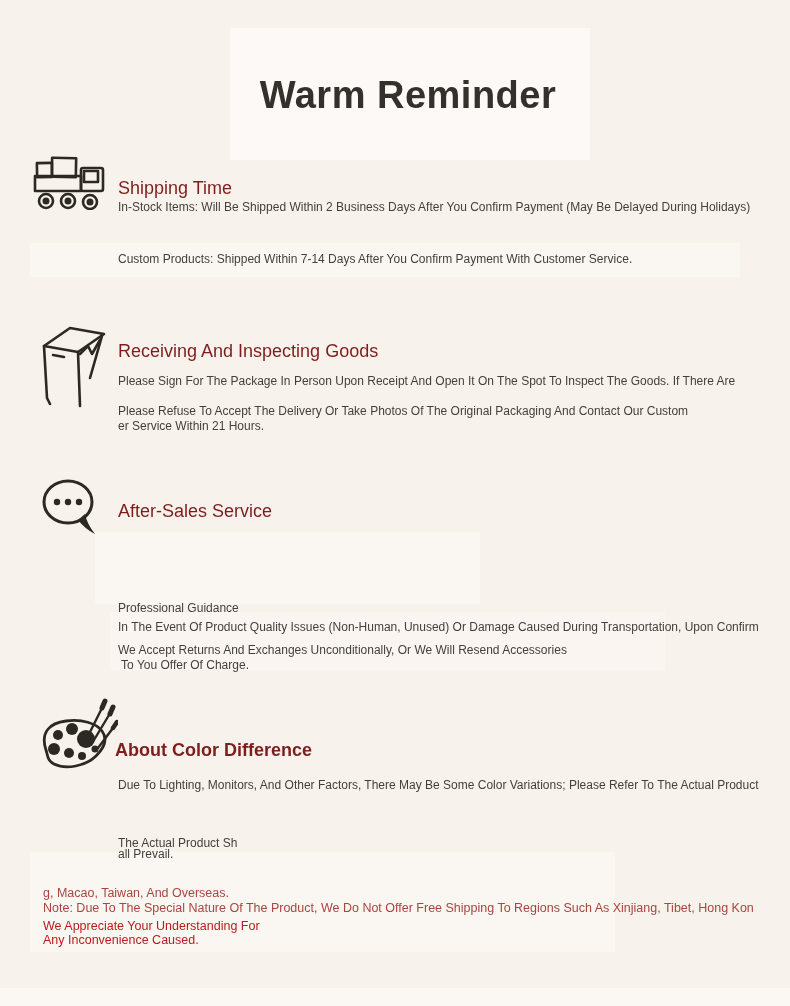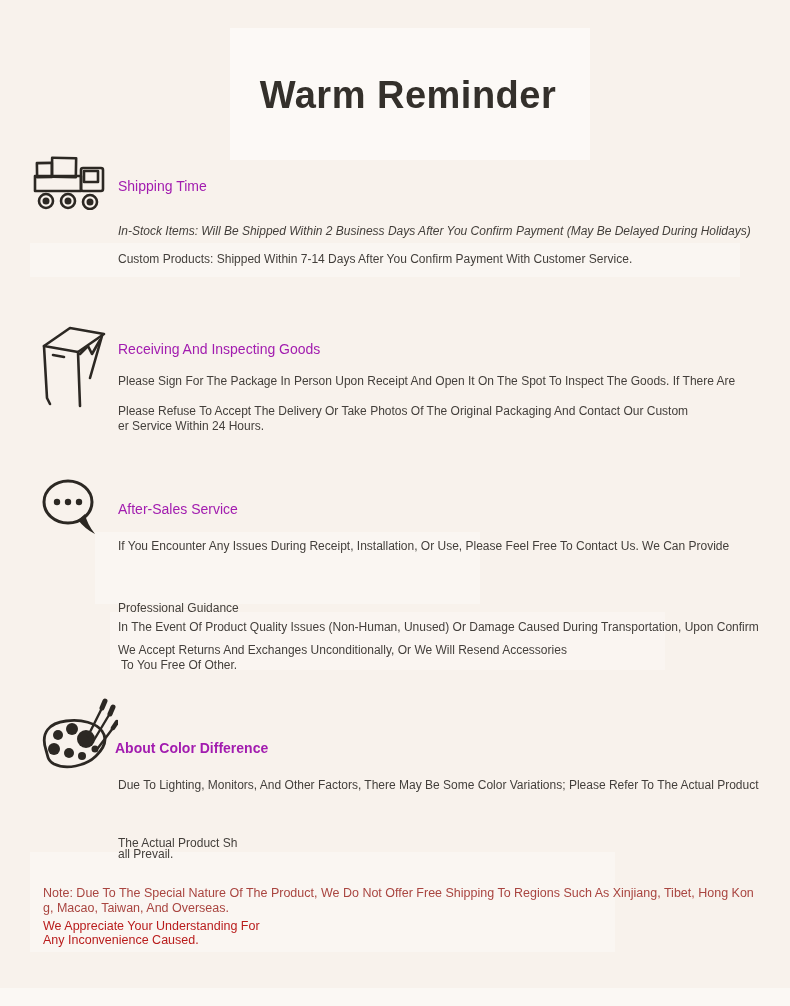--- a/index.html
+++ b/index.html
@@ -19,22 +19,22 @@
     font-size: 38px;
     font-weight: 700;
     letter-spacing: 0.5px;
     color: #34302b;
   }
   .icon { position: absolute; }
   .icon svg { display: block; }
   .heading {
     position: absolute;
     left: 118px;
-    font-size: 14px;
-    color: #a21caf;
+    font-size: 18px;
+    color: #7f1d1d;
     white-space: pre;
   }
   .para {
     position: absolute;
     left: 118px;
     font-size: 12px;
     color: #433f3b;
     line-height: 14px;
   }
   .para .line { white-space: pre; }
@@ -81,21 +81,21 @@
       <rect x="51" y="15" width="14" height="11"></rect>
       <circle cx="13" cy="45" r="7"></circle>
       <circle cx="35" cy="45" r="7"></circle>
       <circle cx="57" cy="46" r="7"></circle>
       <circle cx="13" cy="45" r="2.2" fill="#2c2823"></circle>
       <circle cx="35" cy="45" r="2.2" fill="#2c2823"></circle>
       <circle cx="57" cy="46" r="2.2" fill="#2c2823"></circle>
     </svg>
   </div>
   <div class="heading" style="top:178px;">Shipping Time</div>
-  <div class="para" style="top:224px;font-style:italic;">
+  <div class="para" style="top:200px;">
     <div class="line">In-Stock Items: Will Be Shipped Within 2 Business Days After You Confirm Payment (May Be Delayed During Holidays)</div>
   </div>
   <div class="para" style="top:252px;">
     <div class="line">Custom Products: Shipped Within 7-14 Days After You Confirm Payment With Customer Service.</div>
   </div>
 
   <div class="icon" style="left:36px;top:320px;">
     <svg width="78" height="90" viewBox="0 0 78 90" fill="none" stroke="#2c2823" stroke-width="2.6" stroke-linecap="round" stroke-linejoin="round">
       <path d="M8,26 L34,8 L68,14 L42,32 Z"></path>
       <path d="M8,26 L11,78 L14,84"></path>
@@ -104,45 +104,42 @@
       <path d="M66,16 L54,58"></path>
       <path d="M17,35 L28,37"></path>
     </svg>
   </div>
   <div class="heading" style="top:341px;">Receiving And Inspecting Goods</div>
   <div class="para" style="top:374px;">
     <div class="line">Please Sign For The Package In Person Upon Receipt And Open It On The Spot To Inspect The Goods. If There Are</div>
   </div>
   <div class="para lh145" style="top:404px;">
     <div class="line">Please Refuse To Accept The Delivery Or Take Photos Of The Original Packaging And Contact Our Custom</div>
-    <div class="line">er Service Within 24 Hours.</div>
+    <div class="line">er Service Within 21 Hours.</div>
   </div>
 
   <div class="icon" style="left:40px;top:477px;">
     <svg width="60" height="58" viewBox="0 0 60 58" fill="none" stroke="#2c2823" stroke-width="3" stroke-linecap="round" stroke-linejoin="round">
       <ellipse cx="28" cy="25" rx="24" ry="21"></ellipse>
       <path d="M38,43 Q45,52 55,57 Q47,47 45,37 Z" fill="#2c2823" stroke="none"></path>
       <circle cx="17" cy="25" r="3.2" fill="#2c2823" stroke="none"></circle>
       <circle cx="28" cy="25" r="3.2" fill="#2c2823" stroke="none"></circle>
       <circle cx="39" cy="25" r="3.2" fill="#2c2823" stroke="none"></circle>
     </svg>
   </div>
   <div class="heading" style="top:501px;">After-Sales Service</div>
-  <div class="para" style="top:539px;">
-    <div class="line">If You Encounter Any Issues During Receipt, Installation, Or Use, Please Feel Free To Contact Us. We Can Provide</div>
-  </div>
   <div class="para" style="top:601px;">
     <div class="line">Professional Guidance</div>
   </div>
   <div class="para clip" style="top:620px;">
     <div class="line">In The Event Of Product Quality Issues (Non-Human, Unused) Or Damage Caused During Transportation, Upon Confirm</div>
   </div>
   <div class="para lh15" style="top:643px;">
     <div class="line">We Accept Returns And Exchanges Unconditionally, Or We Will Resend Accessories</div>
-    <div class="line"> To You Free Of Other.</div>
+    <div class="line"> To You Offer Of Charge.</div>
   </div>
 
   <div class="icon" style="left:36px;top:698px;">
     <svg width="82" height="80" viewBox="0 0 82 80" fill="none" stroke="#2c2823" stroke-width="2.8" stroke-linecap="round" stroke-linejoin="round">
       <path d="M10,52 C4,34 14,25 30,23 C46,21 60,25 66,33 C72,41 68,50 60,58 C50,68 30,72 18,66 C11,62 12,58 10,52 Z"></path>
       <circle cx="22" cy="37" r="5" fill="#2c2823" stroke="none"></circle>
       <circle cx="36" cy="31" r="6" fill="#2c2823" stroke="none"></circle>
       <circle cx="50" cy="41" r="9" fill="#2c2823" stroke="none"></circle>
       <circle cx="18" cy="51" r="6" fill="#2c2823" stroke="none"></circle>
       <circle cx="33" cy="55" r="5" fill="#2c2823" stroke="none"></circle>
@@ -159,21 +156,21 @@
   <div class="heading" style="top:740px;left:115px;font-weight:bold;">About Color Difference</div>
   <div class="para clip" style="top:778px;">
     <div class="line">Due To Lighting, Monitors, And Other Factors, There May Be Some Color Variations; Please Refer To The Actual Product</div>
   </div>
   <div class="para lh11" style="top:806px;">
     <div class="line">The Actual Product Sh</div>
     <div class="line">all Prevail.</div>
   </div>
 
   <div class="note-red">
+    <div class="line">g, Macao, Taiwan, And Overseas.</div>
     <div class="line">Note: Due To The Special Nature Of The Product, We Do Not Offer Free Shipping To Regions Such As Xinjiang, Tibet, Hong Kon</div>
-    <div class="line">g, Macao, Taiwan, And Overseas.</div>
   </div>
   <div class="note-dark">
     <div class="line">We Appreciate Your Understanding For</div>
     <div class="line">Any Inconvenience Caused.</div>
   </div>
 
 </div>
 
 </body></html>

